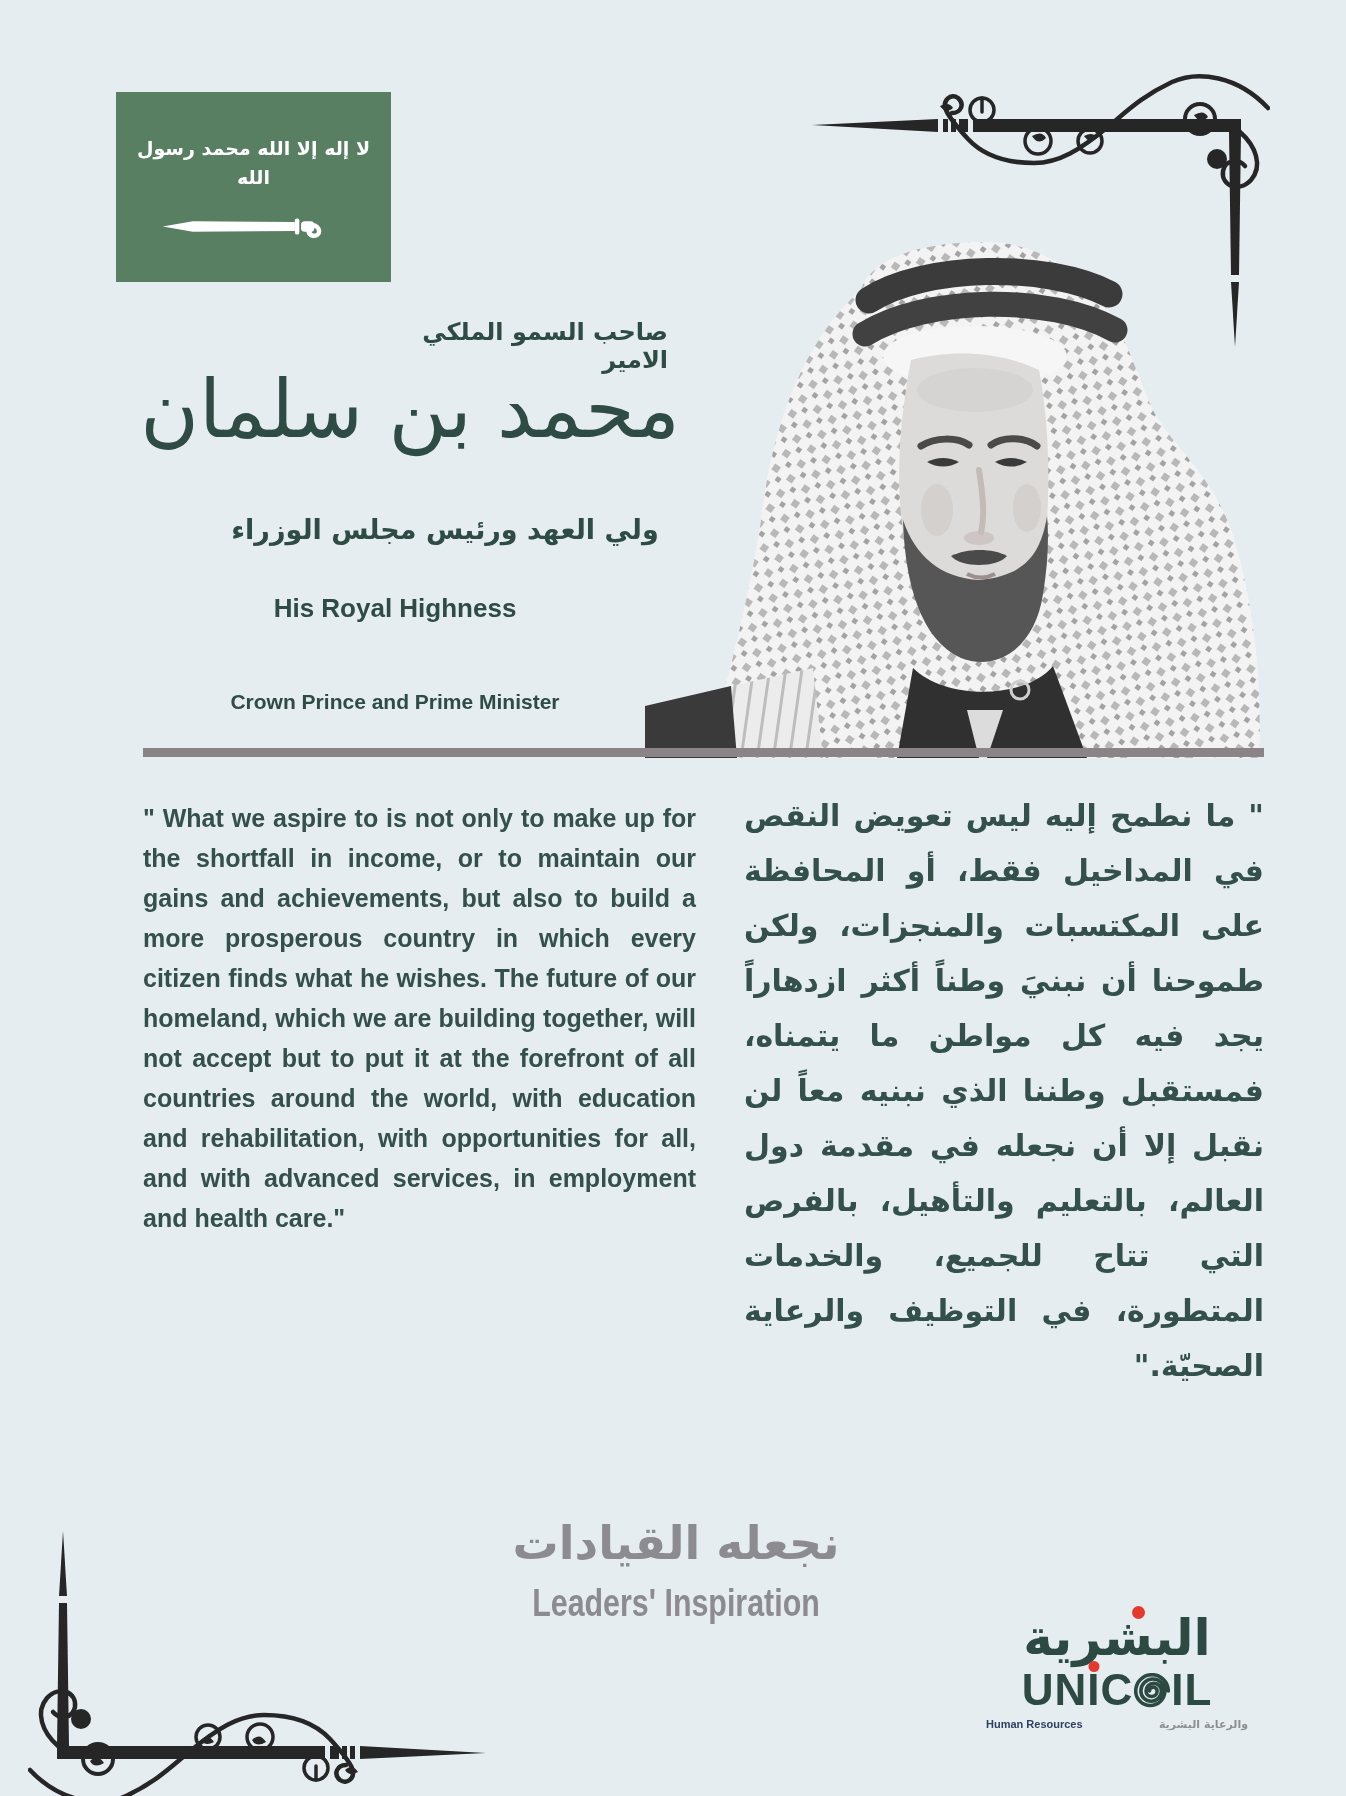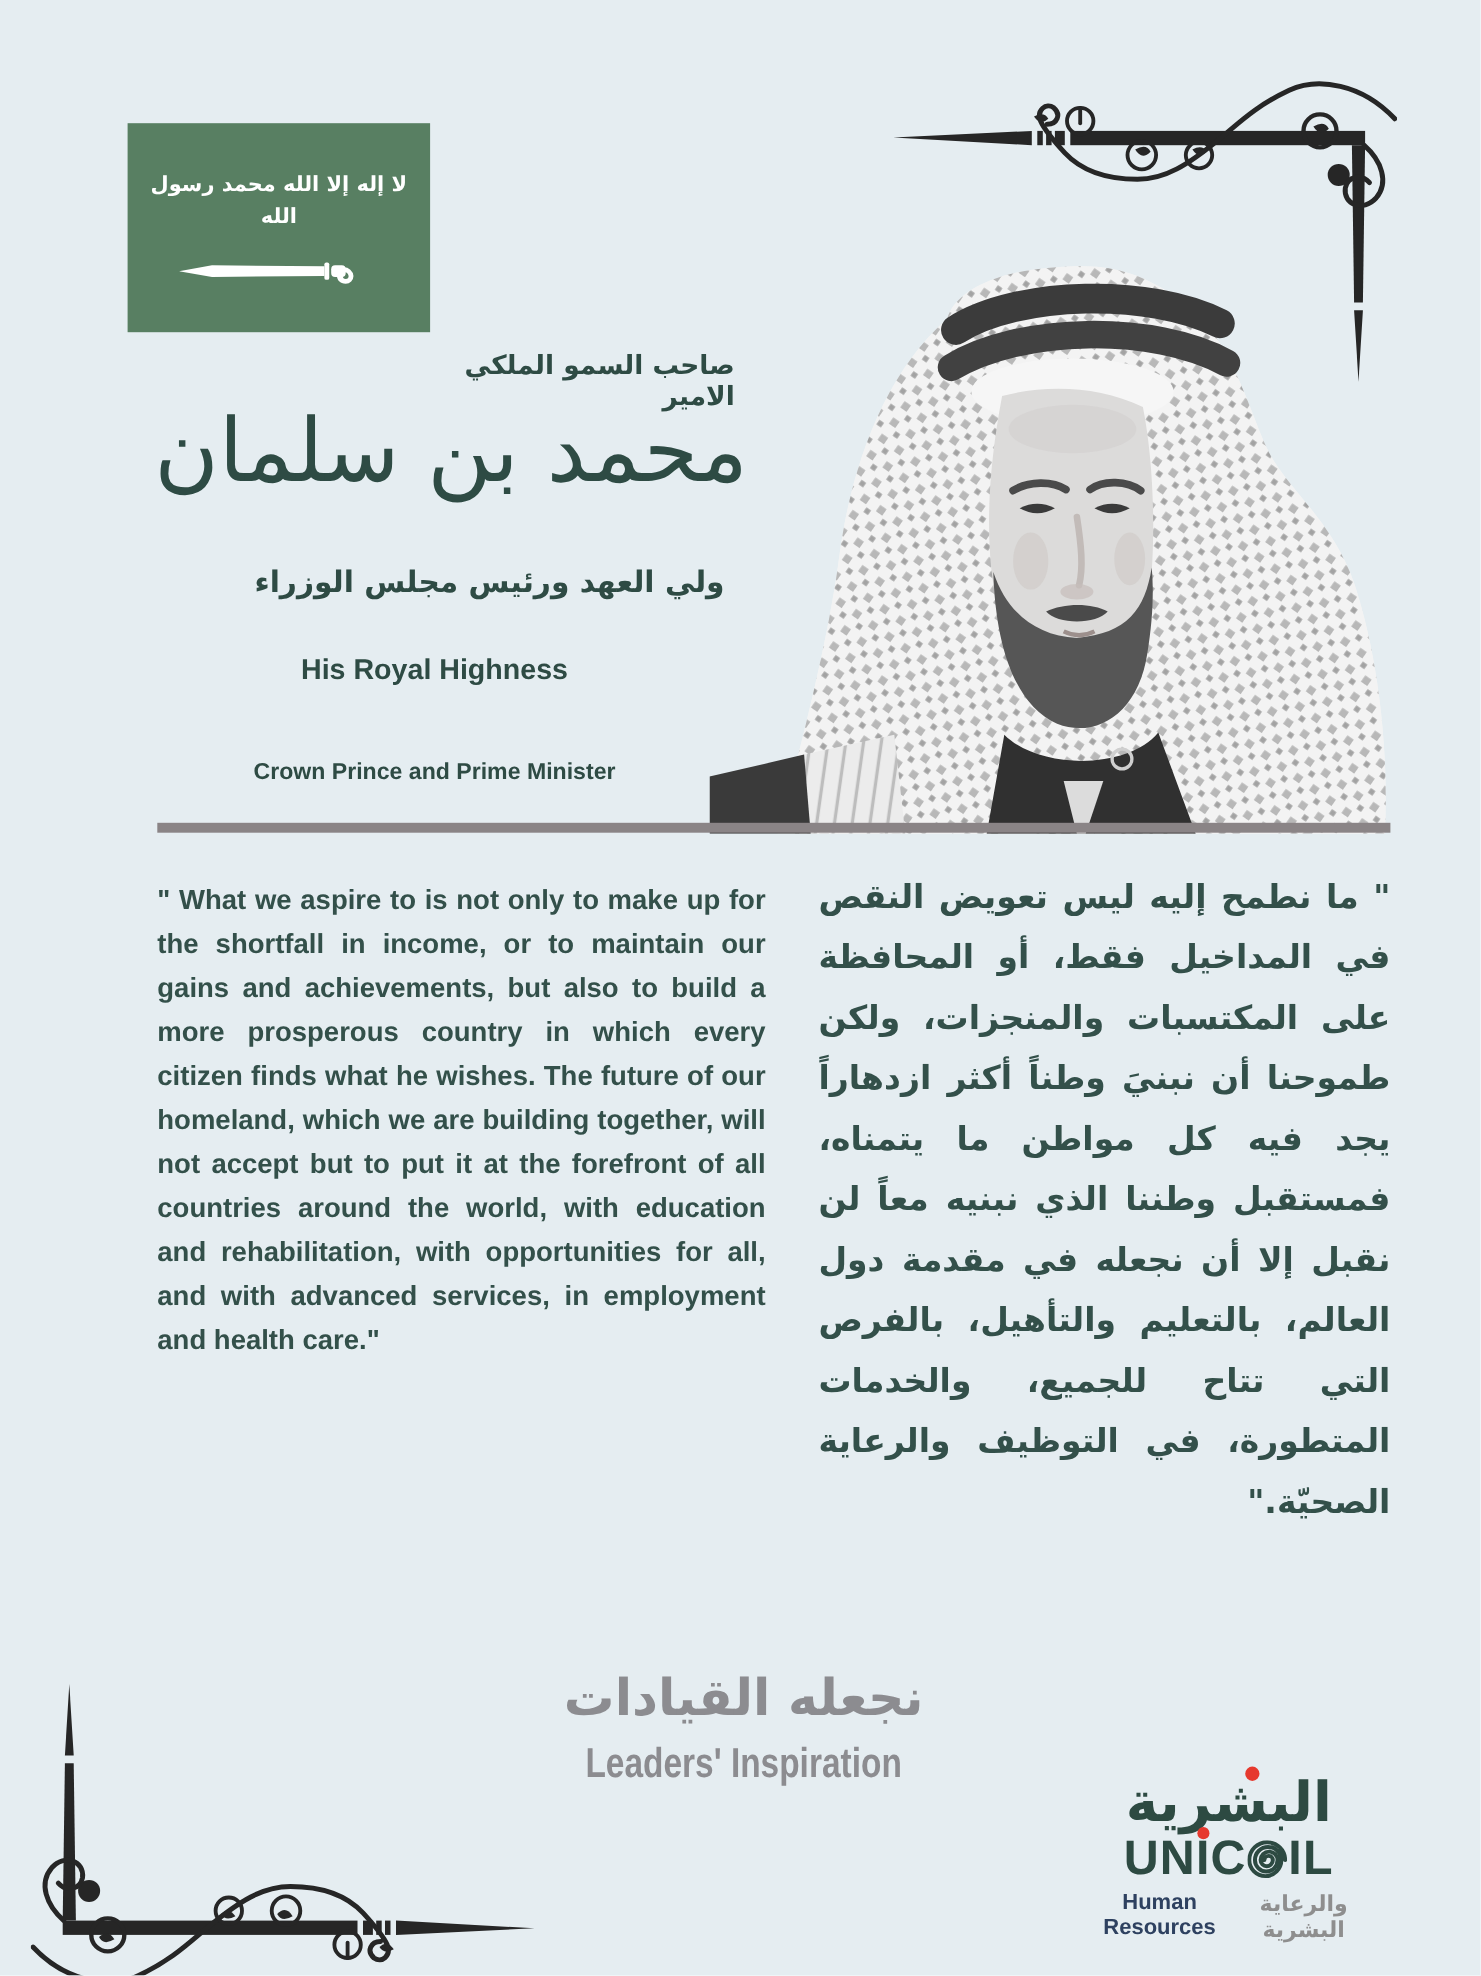--- a/index.html
+++ b/index.html
@@ -5,21 +5,21 @@
   html,body{margin:0;padding:0;}
   .page{
     position:relative;width:1346px;height:1796px;
     background:var(--bg);overflow:hidden;
     font-family:"Liberation Sans",sans-serif;color:var(--ink);
   }
   .abs{position:absolute;}
   .ar{font-family:"DejaVu Sans",sans-serif;direction:rtl;}
 
   
-  .flag{left:116px;top:112px;width:275px;height:190px;background:var(--flag-green);
+  .flag{left:116px;top:92px;width:275px;height:190px;background:var(--flag-green);
         display:flex;flex-direction:column;align-items:center;justify-content:center;gap:21px;}
   .shahada{color:#ffffff;font-weight:bold;font-size:19px;line-height:29px;text-align:center;width:240px;}
   .sword{width:185px;height:27px;}
 
   
   .orn{width:460px;height:300px;}
   .orn-tr{left:810px;top:70px;}
   .orn-bl{left:28px;top:1508px;transform:rotate(180deg);}
 
   
@@ -50,21 +50,21 @@
   
   .logo{left:986px;top:1608px;width:262px;text-align:center;z-index:2;}
   .logo-ar-wrap{position:relative;display:inline-block;font-size:50px;line-height:60px;font-weight:bold;color:var(--logo-green);}
   .logo-ar-dot{position:absolute;top:-2px;left:58%;width:13px;height:13px;border-radius:50%;background:var(--logo-red);}
   .logo-en{margin-top:2px;display:flex;align-items:center;justify-content:center;
            font-size:44px;font-weight:bold;letter-spacing:1px;color:var(--logo-green);line-height:40px;}
   .ired{position:relative;}
   .ired::after{content:"";position:absolute;top:-9px;left:50%;transform:translateX(-50%);
                width:11px;height:11px;border-radius:50%;background:var(--logo-red);}
   .coil{width:36px;height:36px;margin:0 1px -2px 1px;}
-  .logo-sub{margin-top:8px;display:flex;justify-content:space-between;font-size:20px;font-weight:bold;}
+  .logo-sub{margin-top:8px;display:flex;justify-content:space-between;font-size:11px;font-weight:bold;}
   .dept-en{color:var(--navy);}
   .dept-ar{color:#8e8e8e;font-family:"DejaVu Sans",sans-serif;}
 </style>
 </head>
 <body>
 
 <div class="page">
 
   <div class="abs flag">
     <div class="shahada ar">لا إله إلا الله محمد رسول الله</div>

